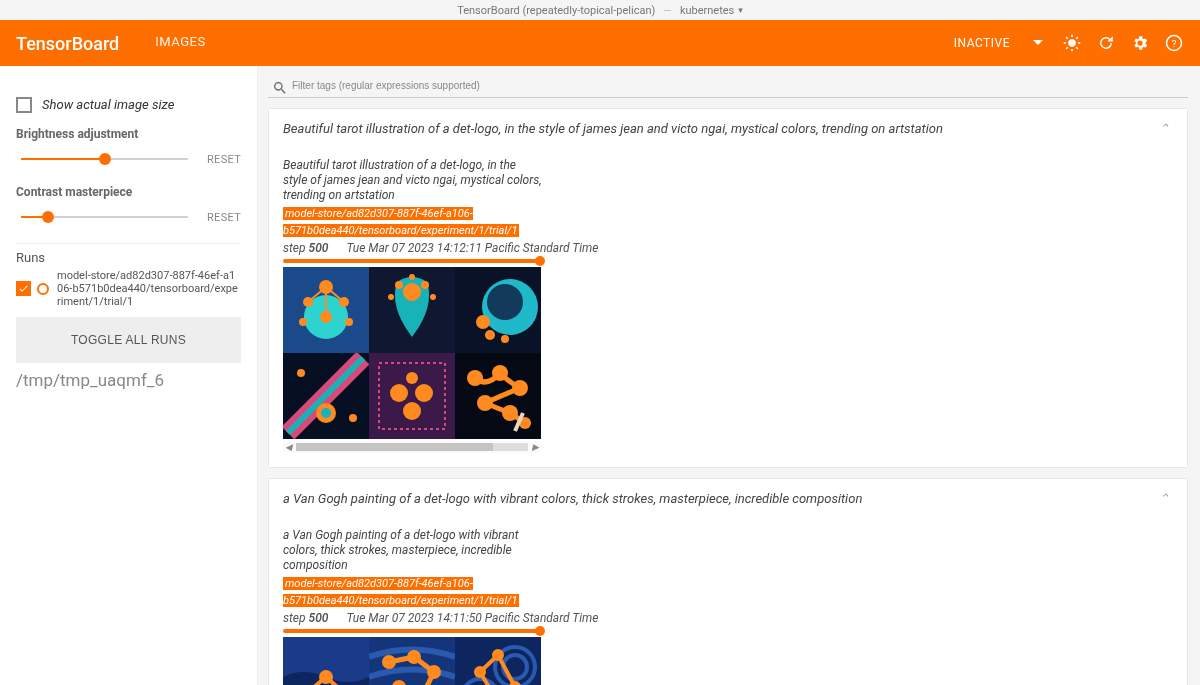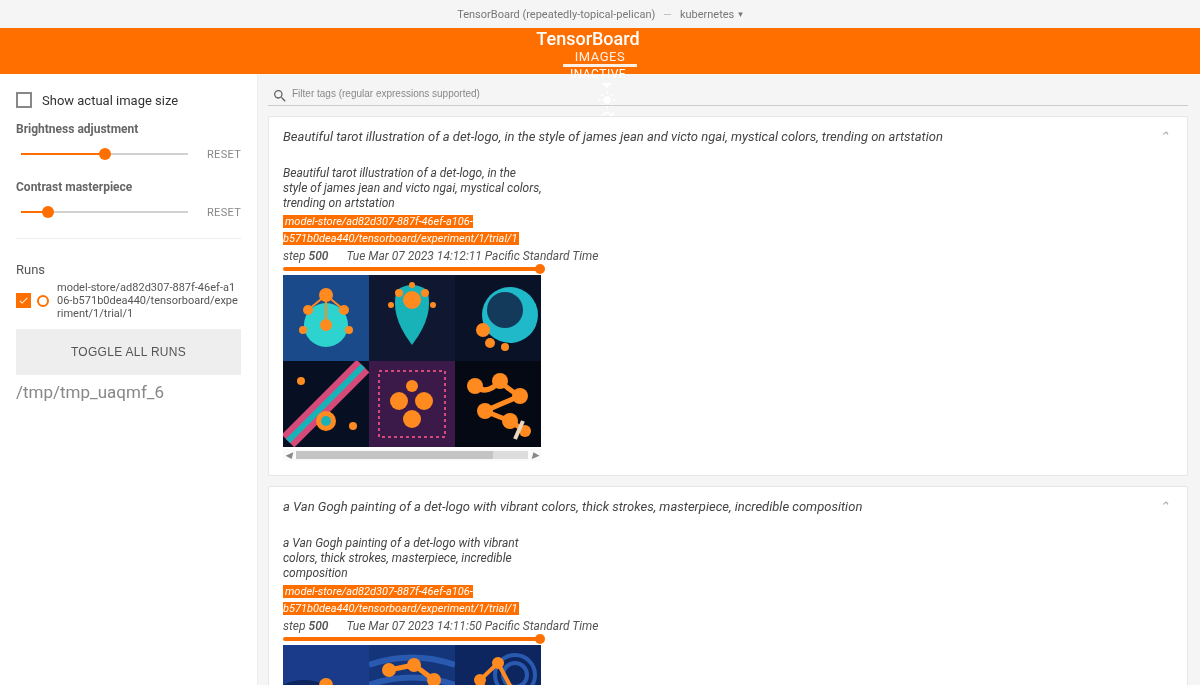--- a/index.html
+++ b/index.html
@@ -1,38 +1,38 @@
 <!DOCTYPE html>
 <html><head>
 <meta charset="utf-8">
 <style>
   * { box-sizing: border-box; margin: 0; padding: 0; }
   body { font-family: -apple-system, BlinkMacSystemFont, "Segoe UI", Roboto, Arial, sans-serif; font-size: 13px; color: #333; background: #f5f5f5; width: 1200px; height: 685px; overflow: hidden; }
-  .titlebar { height: 28px; background: #f5f5f5; display: flex; align-items: center; justify-content: center; font-size: 11px; color: #777; }
+  .titlebar { height: 20px; background: #f5f5f5; display: flex; align-items: center; justify-content: center; font-size: 11px; color: #777; }
   .titlebar .dash { margin: 0 8px; color: #bbb; }
   .titlebar .chev { margin-left: 4px; font-size: 9px; }
-  .header { background: #ff6f00; color: #fff; height: 46px; display: flex; align-items: center; padding: 0 16px; flex-direction: column; }
+  .header { background: #ff6f00; color: #fff; height: 46px; display: flex; align-items: center; padding: 0 16px; }
   .header .brand { font-size: 18px; font-weight: 500; margin-right: 24px; }
   .header .tab { font-size: 13px; letter-spacing: 0.5px; padding: 0 12px; height: 60px; display: flex; align-items: center; border-bottom: 3px solid #fff; color: #fff; opacity: 0.9; }
   .header .spacer { flex: 1; }
   .header .inactive { font-size: 12px; letter-spacing: 0.5px; margin-right: 4px; }
   .header .icon { width: 20px; height: 20px; margin-left: 14px; display: inline-flex; align-items: center; justify-content: center; cursor: pointer; }
   .header .icon svg { fill: #fff; }
   .body { display: flex; height: calc(685px - 20px - 46px); }
   .sidebar { width: 258px; background: #fff; border-right: 1px solid #eee; padding: 12px 16px 8px 16px; overflow-y: auto; }
-  .check-row { display: flex; align-items: flex-end; margin: 6px 0 14px 0; }
+  .check-row { display: flex; align-items: flex-start; margin: 19px 0 14px 0; font-style: italic; }
   .check-row .box { width: 16px; height: 16px; border: 2px solid #888; margin-right: 10px; cursor: pointer; }
   .section-label { font-size: 12px; color: #666; margin-top: 12px; margin-bottom: 6px; font-weight: bold; }
   .slider-row { display: flex; align-items: center; margin: 8px 0 16px 0; }
   .slider { position: relative; flex: 1; height: 20px; margin-right: 14px; }
   .slider .track { position: absolute; top: 9px; left: 5px; right: 5px; height: 2px; background: rgba(0,0,0,0.18); }
   .slider .fill { position: absolute; top: 9px; left: 5px; height: 2px; background: #ff6f00; }
   .slider .thumb { position: absolute; top: 4px; width: 12px; height: 12px; border-radius: 50%; background: #ff6f00; margin-left: -6px; }
   .reset-btn { font-size: 11px; color: #888; letter-spacing: 0.3px; cursor: pointer; }
-  .runs-hdr { font-size: 13px; color: #555; margin-top: 10px; border-top: 1px solid #eee; padding-top: 23px; }
+  .runs-hdr { font-size: 13px; color: #555; margin-top: 10px; border-top: 1px solid #eee; padding-top: 6px; }
   .regex-input { width: 100%; border: none; border-bottom: 2px solid #ddd; outline: none; font-size: 12.5px; color: #999; padding: 4px 0; margin: 6px 0 10px 0; background: transparent; }
   .run-row { display: flex; align-items: center; font-size: 11px; line-height: 1.2; margin: 4px 0 8px 0; }
   .run-chk { width: 15px; height: 15px; background: #ff6f00; display: inline-flex; align-items: center; justify-content: center; margin-right: 6px; flex-shrink: 0; }
   .run-chk svg { fill: #fff; }
   .run-swatch { width: 12px; height: 12px; border: 2px solid #ff6f00; border-radius: 50%; margin-right: 8px; flex-shrink: 0; }
   .run-label { word-break: break-all; color: #555; }
   .toggle-runs { width: 100%; background: #eee; border: none; height: 46px; font-size: 12px; color: #555; letter-spacing: 0.3px; cursor: pointer; }
   .logdir { font-size: 17px; color: #888; margin-top: 7px; }
   .main { flex: 1; padding: 10px 12px 0 10px; overflow-y: auto; }
   .filter-wrap { position: relative; border-bottom: 1px solid #ccc; margin-bottom: 10px; }

